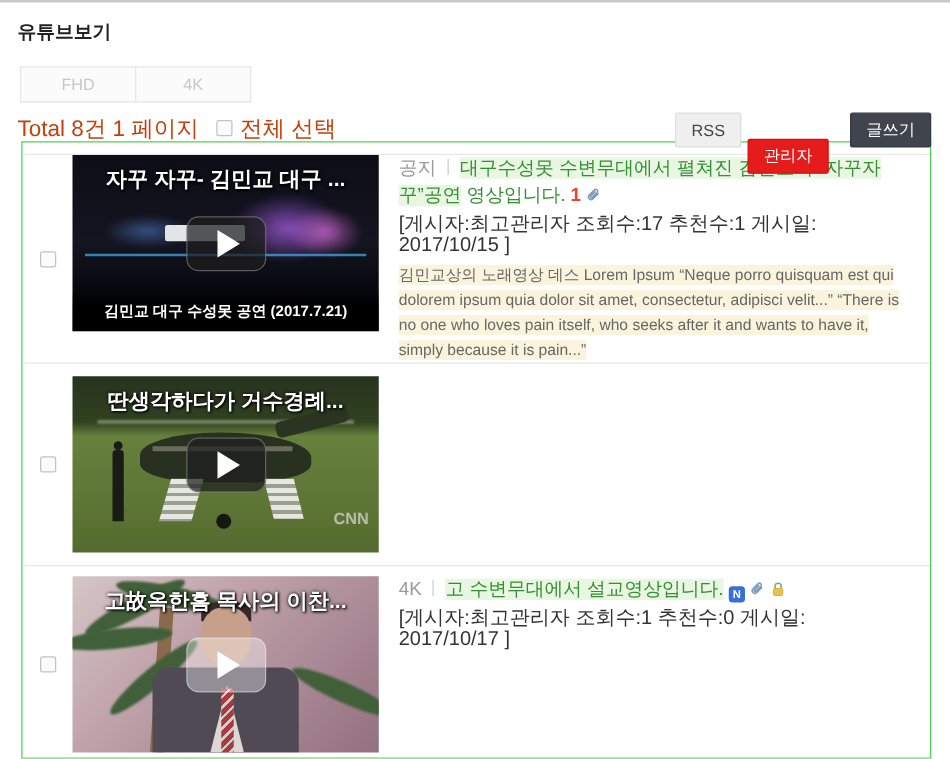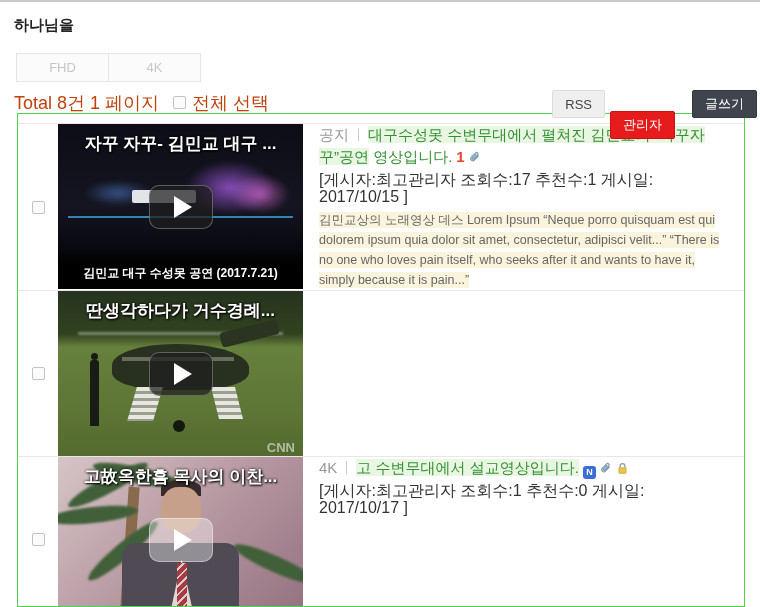--- a/index.html
+++ b/index.html
@@ -15,45 +15,45 @@
     font-size:13px; color:#c7c7c7; background:#fbfbfb; border:1px solid #e6e6e6; margin-left:-1px; cursor:pointer; }
   .tab.active { background:#fff; color:#333; border:2px solid #555; z-index:2; }
 
   
   .info-row { display:flex; align-items:center; margin:12px 0 0 14px; font-size:18px; color:#c2410c; height:17px; }
   .cbx { display:inline-block; width:13px; height:13px; border:1px solid #c2c2c2; background:#fbfbfb;
     border-radius:2px; vertical-align:middle; cursor:pointer; }
   .info-row .cbx { margin:0 6px 0 14px; }
 
   
-  .actions { position:absolute; top:88px; right:3px; display:flex; gap:5px; z-index:5; }
+  .actions { position:absolute; top:88px; right:15px; display:flex; gap:5px; z-index:5; }
   .btn { height:28px; padding:0 12px; font-size:13px; display:flex; align-items:center; border-radius:2px; cursor:pointer; }
   .btn-rss { background:#efefef; border:1px solid #ddd; color:#444; }
   .btn-admin { background:#e61b1b; border:1px solid #d01010; color:#fff;margin-top:21px; }
   .btn-write { background:#40454d; border:1px solid #333842; color:#fff;margin-left:12px; }
 
   
   .list { margin:2px 15px 0 17px; border:1px solid #4fd34f; height:494px; overflow:hidden; padding-top:9px; }
   .row { display:flex; align-items:center; border-top:1px solid #e7e7e7; padding:0 0 0 0; }
   .row-1 { min-height:152px; } .row-2 { min-height:162px; } .row-3 { min-height:158px; } .row-4 { min-height:160px; }
   .cbx-col { width:40px; display:flex; justify-content:center; flex:0 0 40px; }
   .content { display:flex; align-items:flex-start; flex:1; }
 
   
-  .thumb { position:relative; width:245px; height:165px; flex:0 0 245px; overflow:hidden; cursor:pointer; background:#000; }
+  .thumb { position:relative; width:245px; height:141px; flex:0 0 245px; overflow:hidden; cursor:pointer; background:#000; }
   .thumb-overlay-top { position:absolute; top:8px; left:0; right:0; text-align:center; color:#fff;
     font-size:17px; font-weight:bold; text-shadow:0 0 3px #000,1px 1px 2px #000; z-index:4; white-space:nowrap; }
   .thumb-caption { position:absolute; bottom:7px; left:0; right:0; text-align:center; color:#fff;
     font-size:12px; font-weight:bold; text-shadow:0 0 3px #000,1px 1px 2px #000; z-index:4; }
   .play-btn { position:absolute; left:50%; top:50%; transform:translate(-50%,-50%); width:64px; height:44px;
     border-radius:10px; background:rgba(30,30,30,.72); border:1px solid rgba(160,160,160,.5);
     display:flex; align-items:center; justify-content:center; z-index:5; }
   .play-btn.light { background:rgba(255,255,255,.38); border:1px solid rgba(255,255,255,.4); }
   .play-tri { width:0; height:0; border-left:18px solid #fff; border-top:11px solid transparent; border-bottom:11px solid transparent; margin-left:4px; }
-  .watermark { position:absolute; right:8px; bottom:1px; font-size:13px; font-weight:bold; color:rgba(255,255,255,.55); z-index:4;margin-left:48px; }
+  .watermark { position:absolute; right:8px; bottom:20px; font-size:13px; font-weight:bold; color:rgba(255,255,255,.55); z-index:4;margin-left:48px; }
 
   
   .art-night { background:linear-gradient(180deg,#0c0d16 0%,#151521 50%,#0a0b12 70%,#000 100%); }
   .art-night .glow1 { position:absolute; left:52%; top:22%; width:90px; height:55px;
     background:radial-gradient(ellipse at center,rgba(160,90,220,.8),rgba(160,90,220,0) 70%); filter:blur(2px); }
   .art-night .glow2 { position:absolute; left:70%; top:30%; width:60px; height:40px;
     background:radial-gradient(ellipse at center,rgba(220,110,220,.7),rgba(220,110,220,0) 70%); filter:blur(2px); }
   .art-night .glow3 { position:absolute; left:10%; top:34%; width:70px; height:26px;
     background:radial-gradient(ellipse at center,rgba(90,140,230,.5),rgba(90,140,230,0) 70%); filter:blur(2px); }
   .art-night .stage { position:absolute; left:30%; top:40%; width:64px; height:13px; background:#e3e4e8; border-radius:2px; filter:blur(.5px); }
@@ -103,21 +103,21 @@
   .nbadge { display:inline-flex; align-items:center; justify-content:center; width:13px; height:13px;
     background:#3a6fd8; color:#fff; font-size:9px; font-weight:bold; border-radius:3px; vertical-align:-2px; margin-left:4px; }
   .meta { font-size:16px; color:#333; margin-top:3px; line-height:17px; }
   .desc { font-size:12.5px; color:#666; line-height:20px; margin-top:5px; }
   .desc span { background:#fbf4dd; padding:1px 0; }
   .hl-sliver { display:inline-block; min-width:118px; height:17px; background:#e8f6e2; vertical-align:-3px; }
 </style>
 </head>
 <body>
 
-<div class="page-title">하나님을</div>
+<div class="page-title">유튜브보기</div>
 
 <div class="tabs">
   <div class="tab">FHD</div>
   <div class="tab">4K</div>
 </div>
 
 <div class="info-row">
   <span>Total 8건 1 페이지</span>
   <span class="cbx"></span>
   <span>전체 선택</span>

